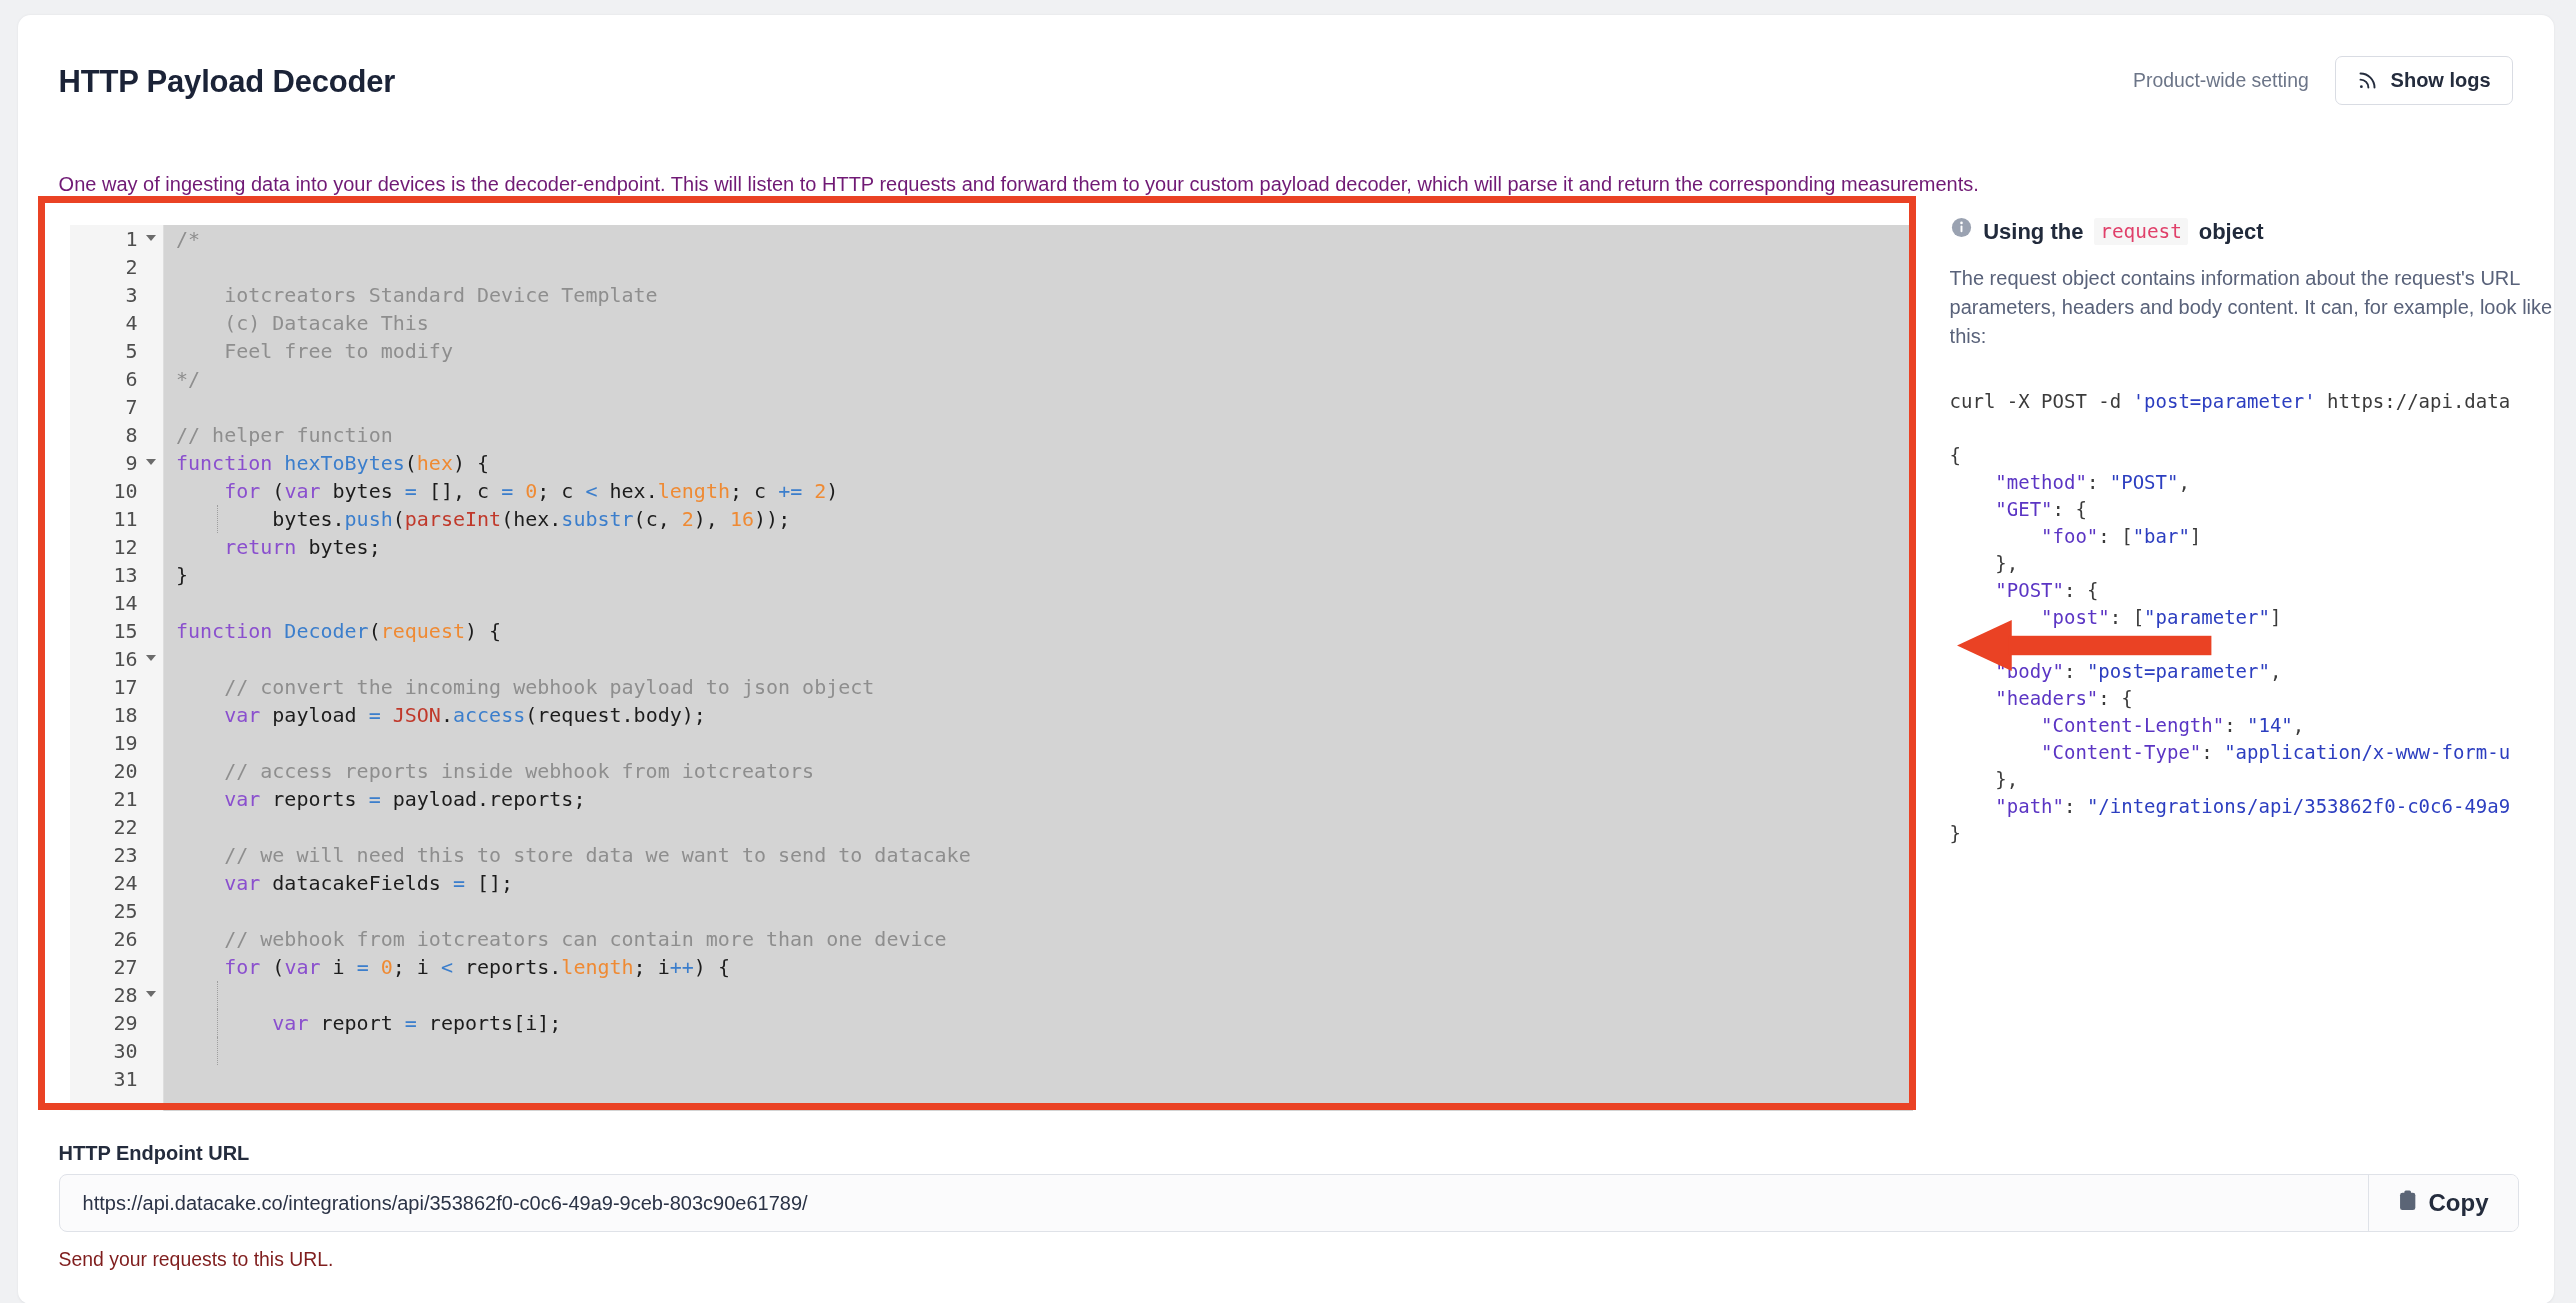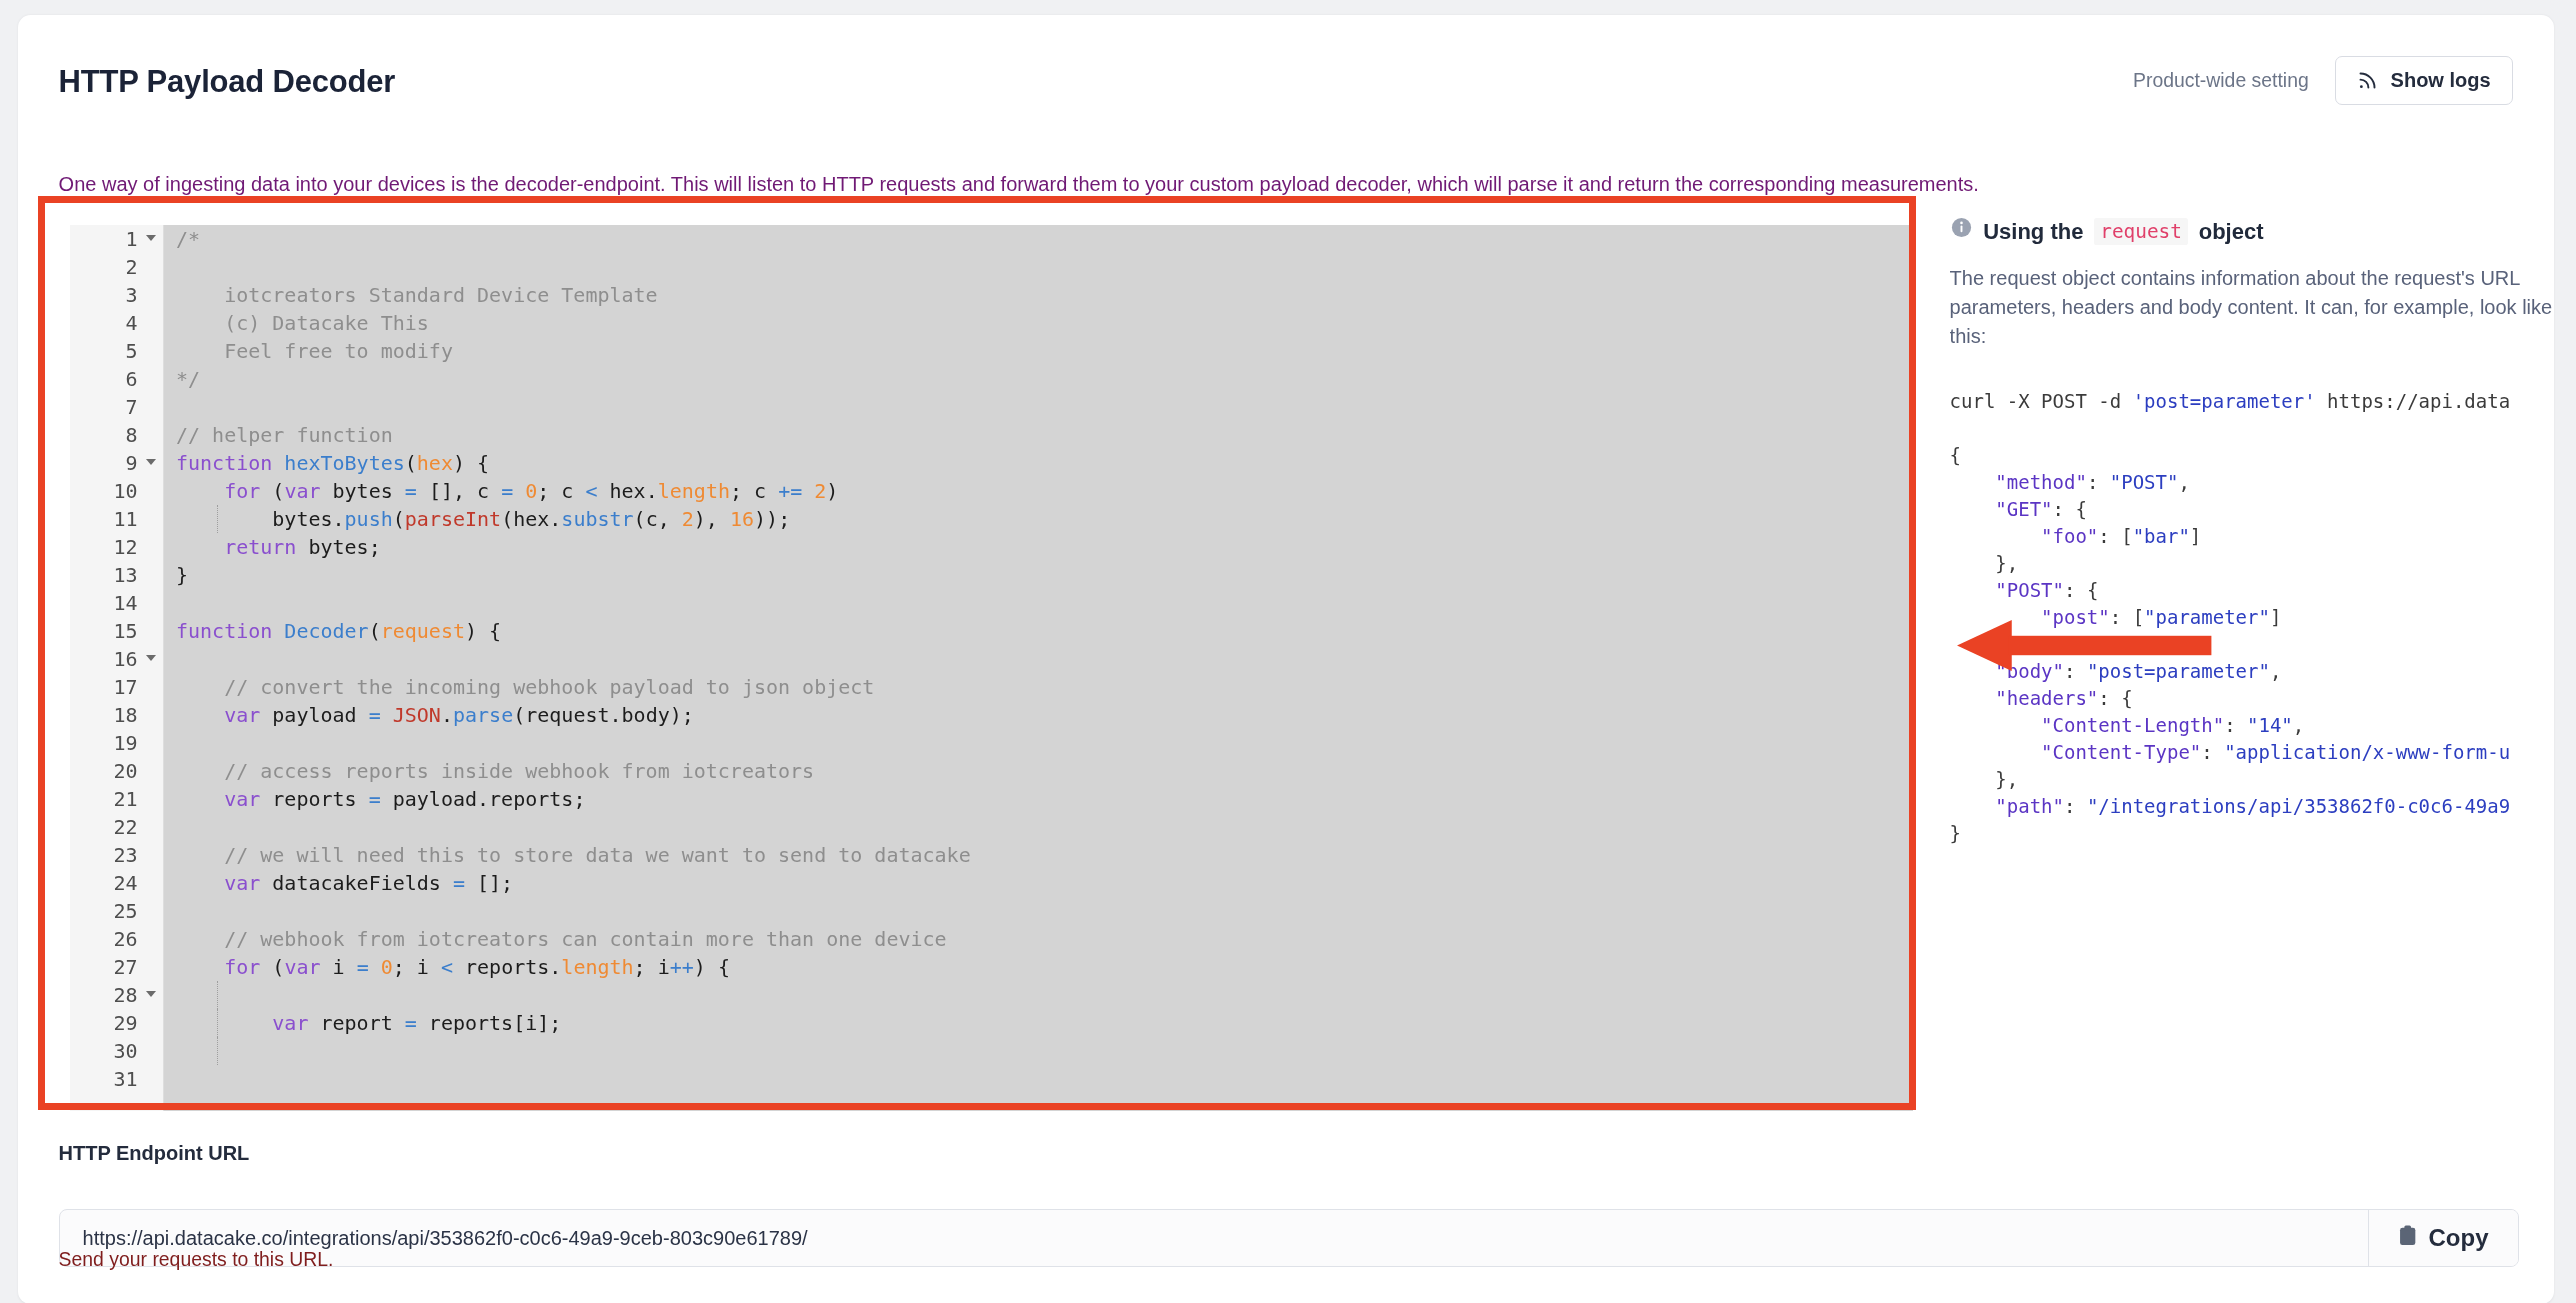--- a/index.html
+++ b/index.html
@@ -166,21 +166,21 @@
     z-index: 40;
     pointer-events: none;
   }
 
   
   #endpoint-label {
     position: absolute; left: 41px; top: 1127px;
     font-size: 20px; font-weight: 700; color: #242c3d;
   }
   #endpoint-row {
-    position: absolute; left: 41px; top: 1194px;
+    position: absolute; left: 41px; top: 1159px;
     width: 2460px; height: 58px;
     display: flex;
     border: 1.3px solid #dfe2e8;
     border-radius: 8px;
     background: #fbfbfc;
     overflow: hidden;
   }
   #endpoint-input {
     flex: 1;
     border: none; outline: none; background: transparent;
@@ -273,21 +273,21 @@
       <div class="code-line"><span class="cm">// helper function</span></div>
       <div class="code-line"><span class="kw">function</span> <span class="fn">hexToBytes</span><span class="pn">(</span><span class="par">hex</span><span class="pn">) {</span></div>
       <div class="code-line"><span class="kw">    for</span> <span class="pn">(</span><span class="kw">var</span> bytes <span class="op">=</span> <span class="pn">[],</span> c <span class="op">=</span> <span class="num">0</span><span class="pn">;</span> c <span class="op">&lt;</span> hex<span class="pn">.</span><span class="par">length</span><span class="pn">;</span> c <span class="op">+=</span> <span class="num">2</span><span class="pn">)</span></div>
       <div class="code-line ind-guide">        bytes<span class="pn">.</span><span class="fn">push</span><span class="pn">(</span><span class="bi">parseInt</span><span class="pn">(</span>hex<span class="pn">.</span><span class="fn">substr</span><span class="pn">(</span>c<span class="pn">,</span> <span class="num">2</span><span class="pn">),</span> <span class="num">16</span><span class="pn">));</span></div>
       <div class="code-line"><span class="kw">    return</span> bytes<span class="pn">;</span></div>
       <div class="code-line"><span class="pn">}</span></div>
       <div class="code-line"> </div>
       <div class="code-line"><span class="kw">function</span> <span class="fn">Decoder</span><span class="pn">(</span><span class="par">request</span><span class="pn">) {</span></div>
       <div class="code-line"> </div>
       <div class="code-line"><span class="cm">    // convert the incoming webhook payload to json object</span></div>
-      <div class="code-line"><span class="kw">    var</span> payload <span class="op">=</span> <span class="bi">JSON</span><span class="pn">.</span><span class="fn">parse</span><span class="pn">(</span>request<span class="pn">.</span>body<span class="pn">);</span></div>
+      <div class="code-line"><span class="kw">    var</span> payload <span class="op">=</span> <span class="bi">JSON</span><span class="pn">.</span><span class="fn">access</span><span class="pn">(</span>request<span class="pn">.</span>body<span class="pn">);</span></div>
       <div class="code-line"> </div>
       <div class="code-line"><span class="cm">    // access reports inside webhook from iotcreators</span></div>
       <div class="code-line"><span class="kw">    var</span> reports <span class="op">=</span> payload<span class="pn">.</span>reports<span class="pn">;</span></div>
       <div class="code-line"> </div>
       <div class="code-line"><span class="cm">    // we will need this to store data we want to send to datacake</span></div>
       <div class="code-line"><span class="kw">    var</span> datacakeFields <span class="op">=</span> <span class="pn">[];</span></div>
       <div class="code-line"> </div>
       <div class="code-line"><span class="cm">    // webhook from iotcreators can contain more than one device</span></div>
       <div class="code-line"><span class="kw">    for</span> <span class="pn">(</span><span class="kw">var</span> i <span class="op">=</span> <span class="num">0</span><span class="pn">;</span> i <span class="op">&lt;</span> reports<span class="pn">.</span><span class="par">length</span><span class="pn">;</span> i<span class="op">++</span><span class="pn">) {</span></div>
       <div class="code-line ind-guide"> </div>

